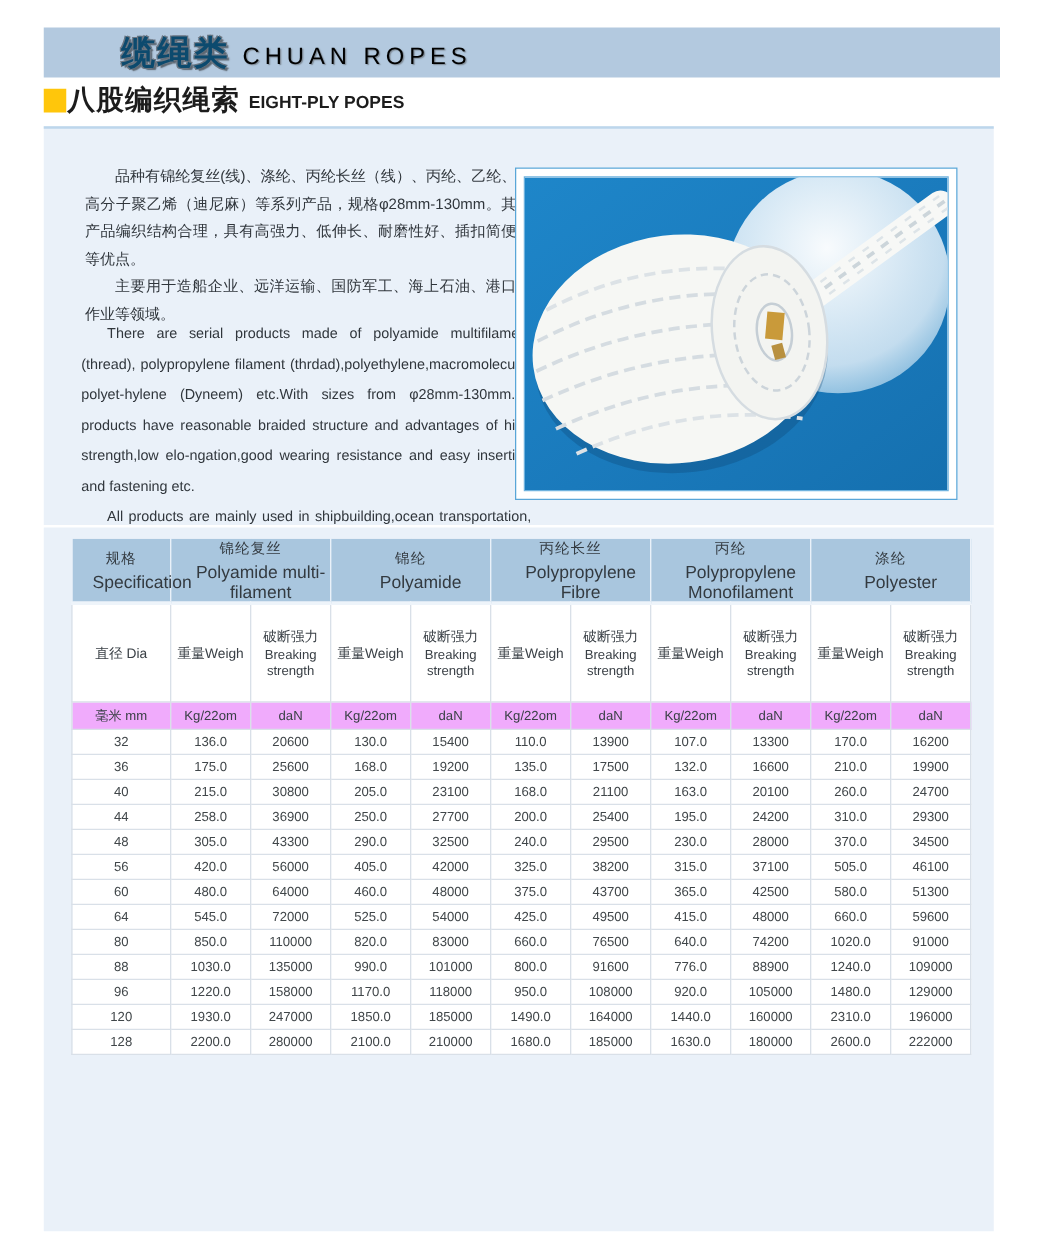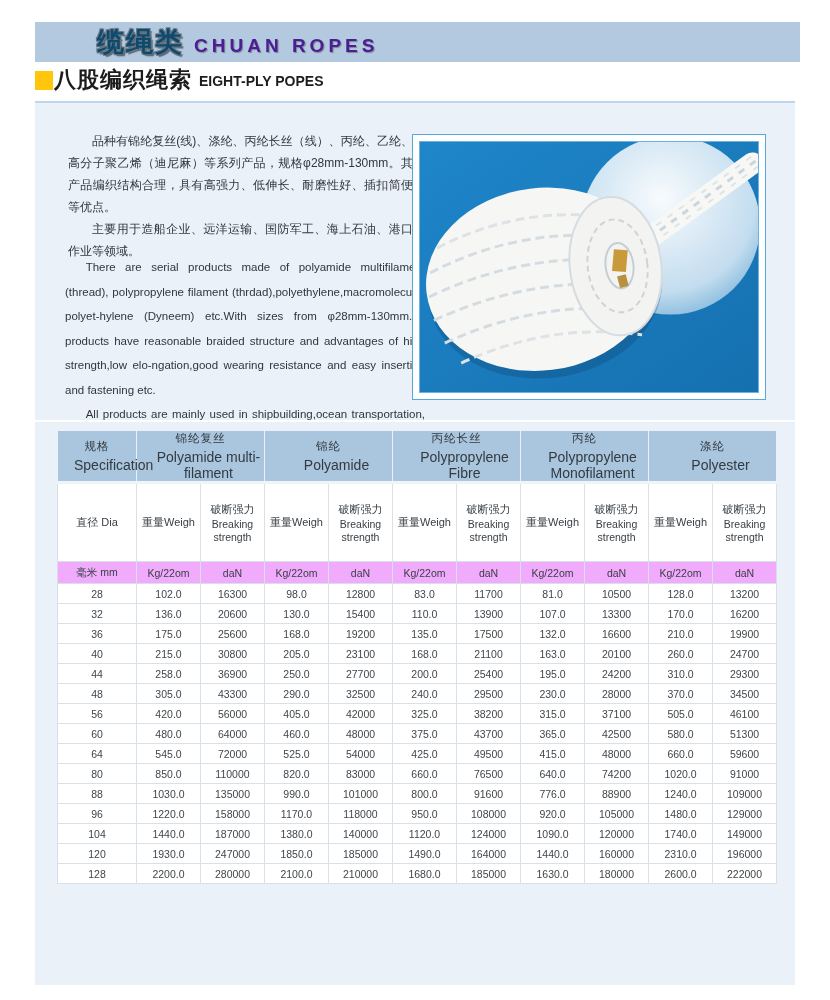--- a/index.html
+++ b/index.html
@@ -5,21 +5,21 @@
   * { margin:0; padding:0; box-sizing:border-box; }
   html,body { background:#fff; }
   body { font-family:"Liberation Sans","DejaVu Sans",sans-serif; }
   .page { position:relative; width:830px; height:1000px; background:#ffffff; overflow:hidden; }
 
   
   .banner { position:absolute; left:35px; top:22px; width:765px; height:40px;
             background:var(--banner_bg,#b3c9df); display:flex; align-items:center; padding-left:62px; }
   .title-zh { font-size:27px; font-weight:bold; color:#0c4a6e; letter-spacing:2px;
               text-shadow:-1px -1px 0 #6b7682, 1px -1px 0 #6b7682, -1px 1px 0 #6b7682, 2px 2px 1px #5c6670; }
-  .title-en { font-size:19px; font-weight:bold; color:#4c1d95; letter-spacing:4px; margin-left:10px; margin-top:8px;
+  .title-en { font-size:19px; font-weight:normal; color:#000000; letter-spacing:4px; margin-left:10px; margin-top:8px;
               text-shadow:1px 1px 1px #7d8893; }
 
   
   .subtitle-row { position:absolute; left:35px; top:67px; width:765px; height:26px; display:flex; align-items:center; }
   .yellow-sq { width:18px; height:19px; background:var(--accent_yellow,#ffc60b); display:inline-block; }
   .sub-zh { font-size:22px; font-weight:bold; color:#1c1c1c; margin-left:1px; letter-spacing:1px; }
   .sub-en { font-size:14px; font-weight:bold; color:#1c1c1c; margin-left:7px; margin-top:2px; }
 
   
   .intro-panel { position:absolute; left:35px; top:101px; width:760px; height:319px;
@@ -216,33 +216,20 @@
             <td>Kg/22om</td>
             <td>daN</td>
             <td>Kg/22om</td>
             <td>daN</td>
             <td>Kg/22om</td>
             <td>daN</td>
           </tr>
       </thead>
       <tbody id="table-body">
           <tr>
-            <td>28</td>
-            <td>102.0</td>
-            <td>16300</td>
-            <td>98.0</td>
-            <td>12800</td>
-            <td>83.0</td>
-            <td>11700</td>
-            <td>81.0</td>
-            <td>10500</td>
-            <td>128.0</td>
-            <td>13200</td>
-          </tr>
-          <tr>
             <td>32</td>
             <td>136.0</td>
             <td>20600</td>
             <td>130.0</td>
             <td>15400</td>
             <td>110.0</td>
             <td>13900</td>
             <td>107.0</td>
             <td>13300</td>
             <td>170.0</td>
@@ -372,33 +359,20 @@
             <td>1170.0</td>
             <td>118000</td>
             <td>950.0</td>
             <td>108000</td>
             <td>920.0</td>
             <td>105000</td>
             <td>1480.0</td>
             <td>129000</td>
           </tr>
           <tr>
-            <td>104</td>
-            <td>1440.0</td>
-            <td>187000</td>
-            <td>1380.0</td>
-            <td>140000</td>
-            <td>1120.0</td>
-            <td>124000</td>
-            <td>1090.0</td>
-            <td>120000</td>
-            <td>1740.0</td>
-            <td>149000</td>
-          </tr>
-          <tr>
             <td>120</td>
             <td>1930.0</td>
             <td>247000</td>
             <td>1850.0</td>
             <td>185000</td>
             <td>1490.0</td>
             <td>164000</td>
             <td>1440.0</td>
             <td>160000</td>
             <td>2310.0</td>

